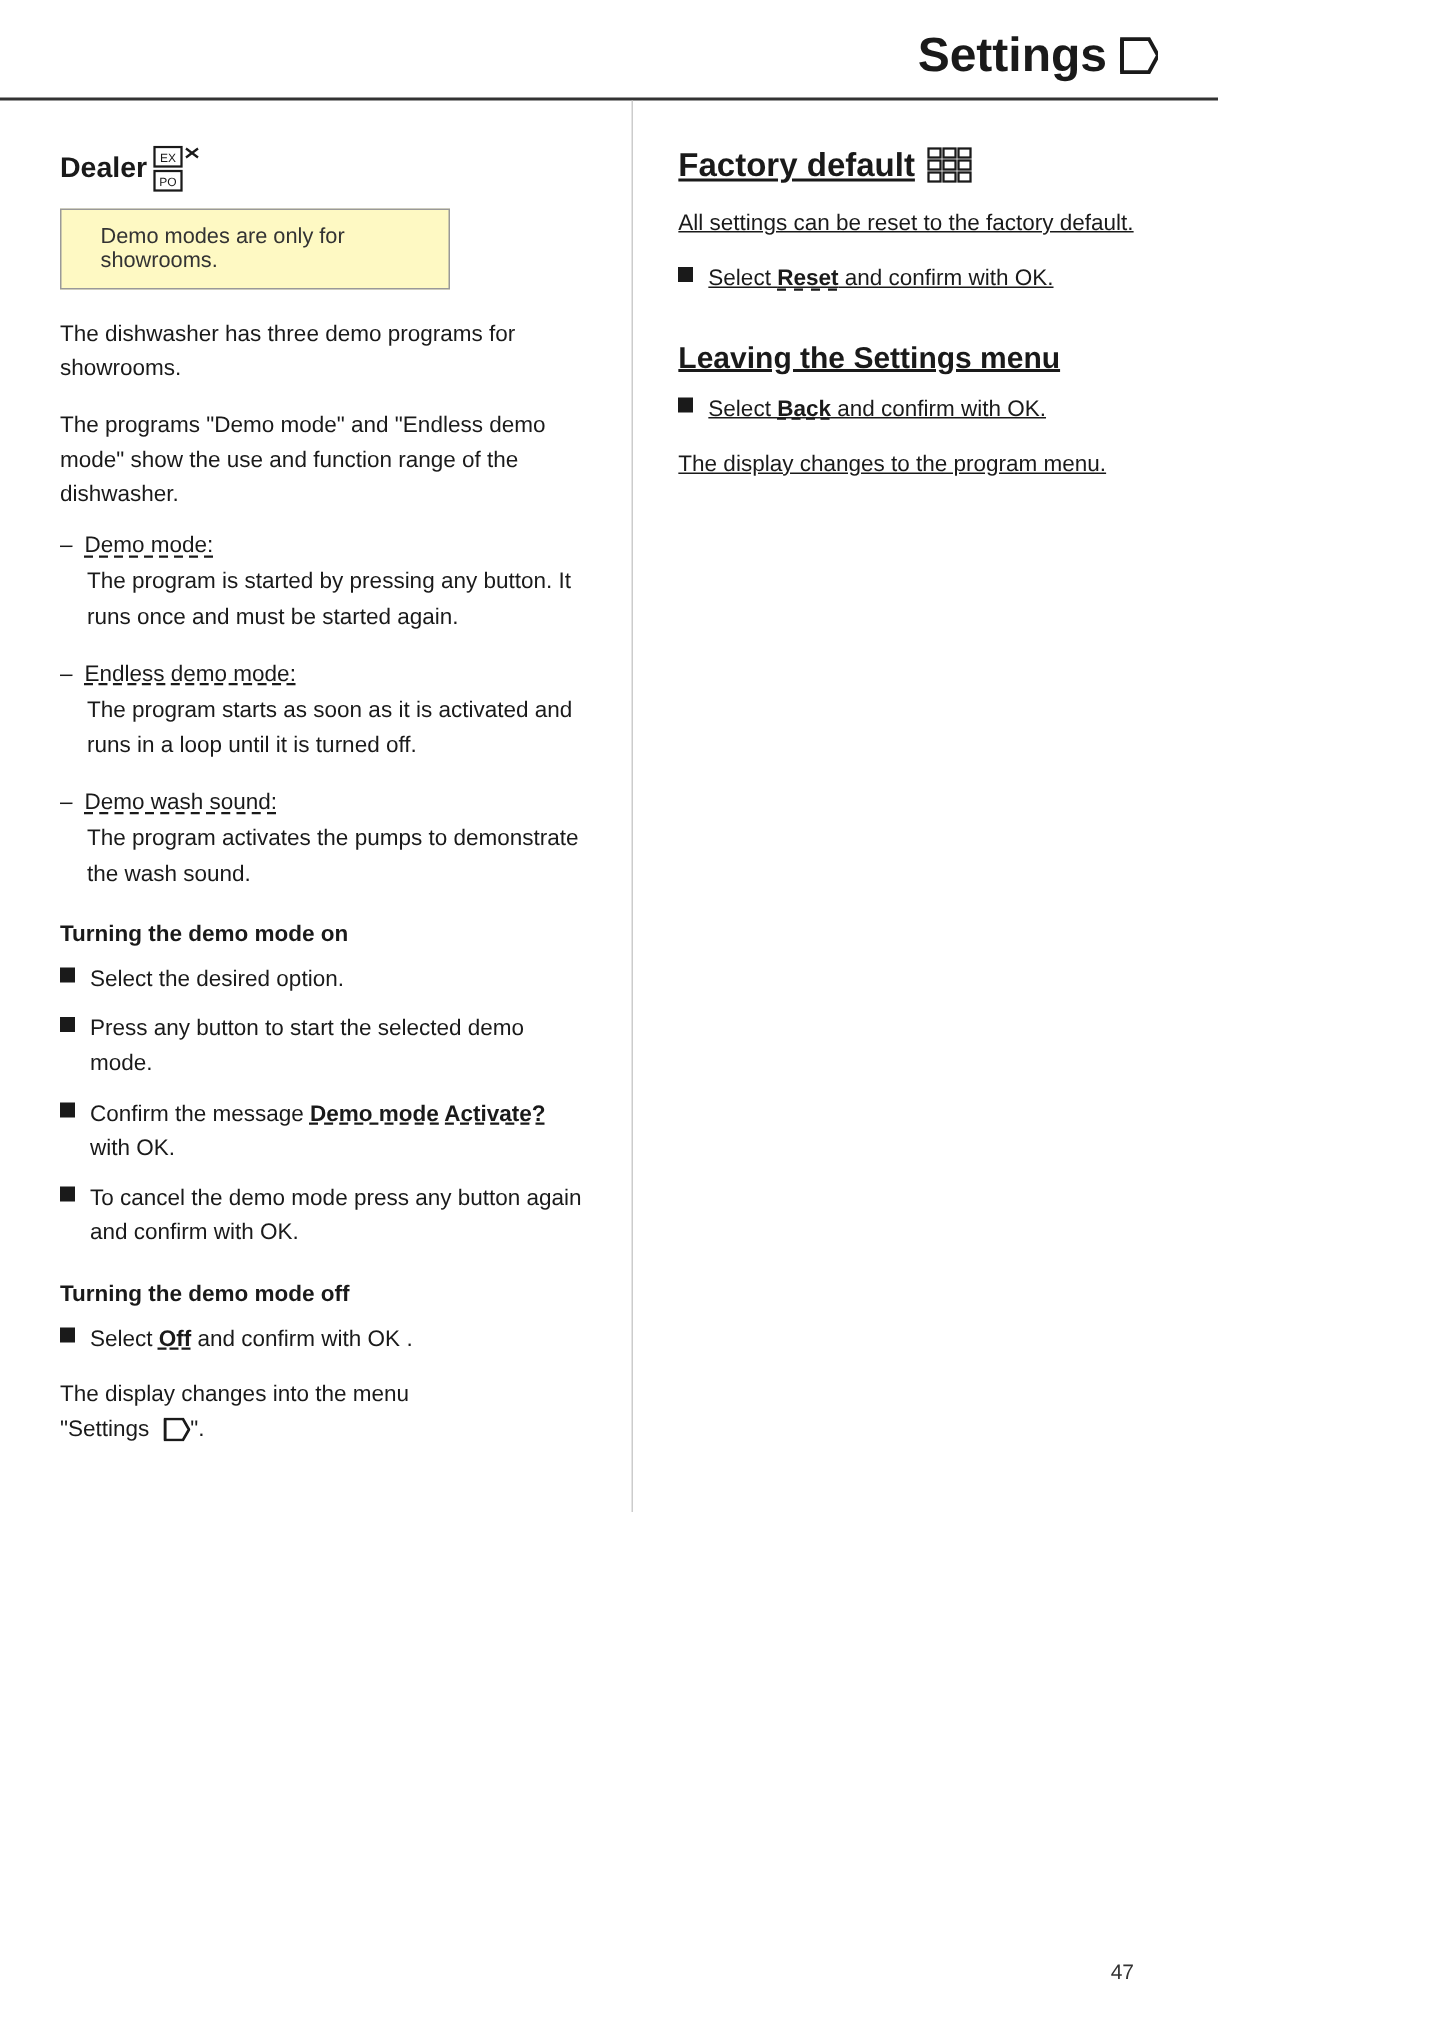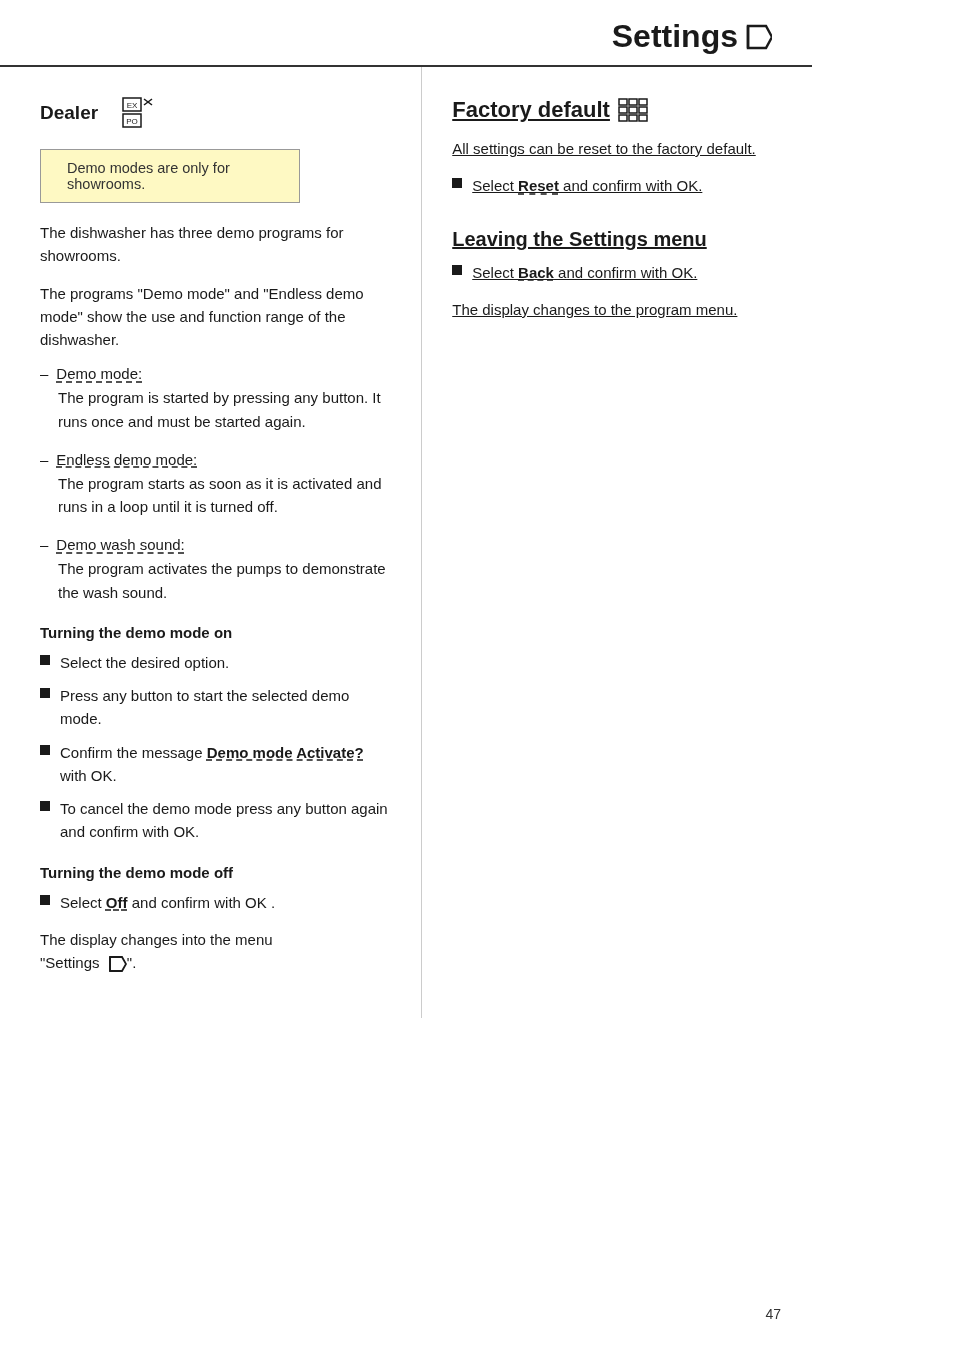--- a/index.html
+++ b/index.html
@@ -56,22 +56,22 @@
     .right-column {
       width: 48%;
       padding: 30px 40px 30px 30px;
       text-decoration: underline;
     }
 
     
     .dealer-header {
       display: flex;
       align-items: center;
-      gap: 24px;
-      margin-bottom: 20px;
+      gap: 4px;
+      margin-bottom: 10px;
     }
 
     .dealer-title {
       font-size: 19px;
       font-weight: bold;
       color: #1a1a1a;
     }
 
     .dealer-notice {
       border: 1px solid #999;
@@ -187,21 +187,21 @@
       font-weight: bold;
       color: #1a1a1a;
       margin-bottom: 10px;
       margin-top: 30px;
     }
 
     
     .page-number {
       position: absolute;
       bottom: 30px;
-      right: 31px;
+      right: 56px;
       font-size: 14px;
       color: #333;
     }
   </style>
 </head>
 <body>
 
 <div class="page-container">
 
   <div class="header">

